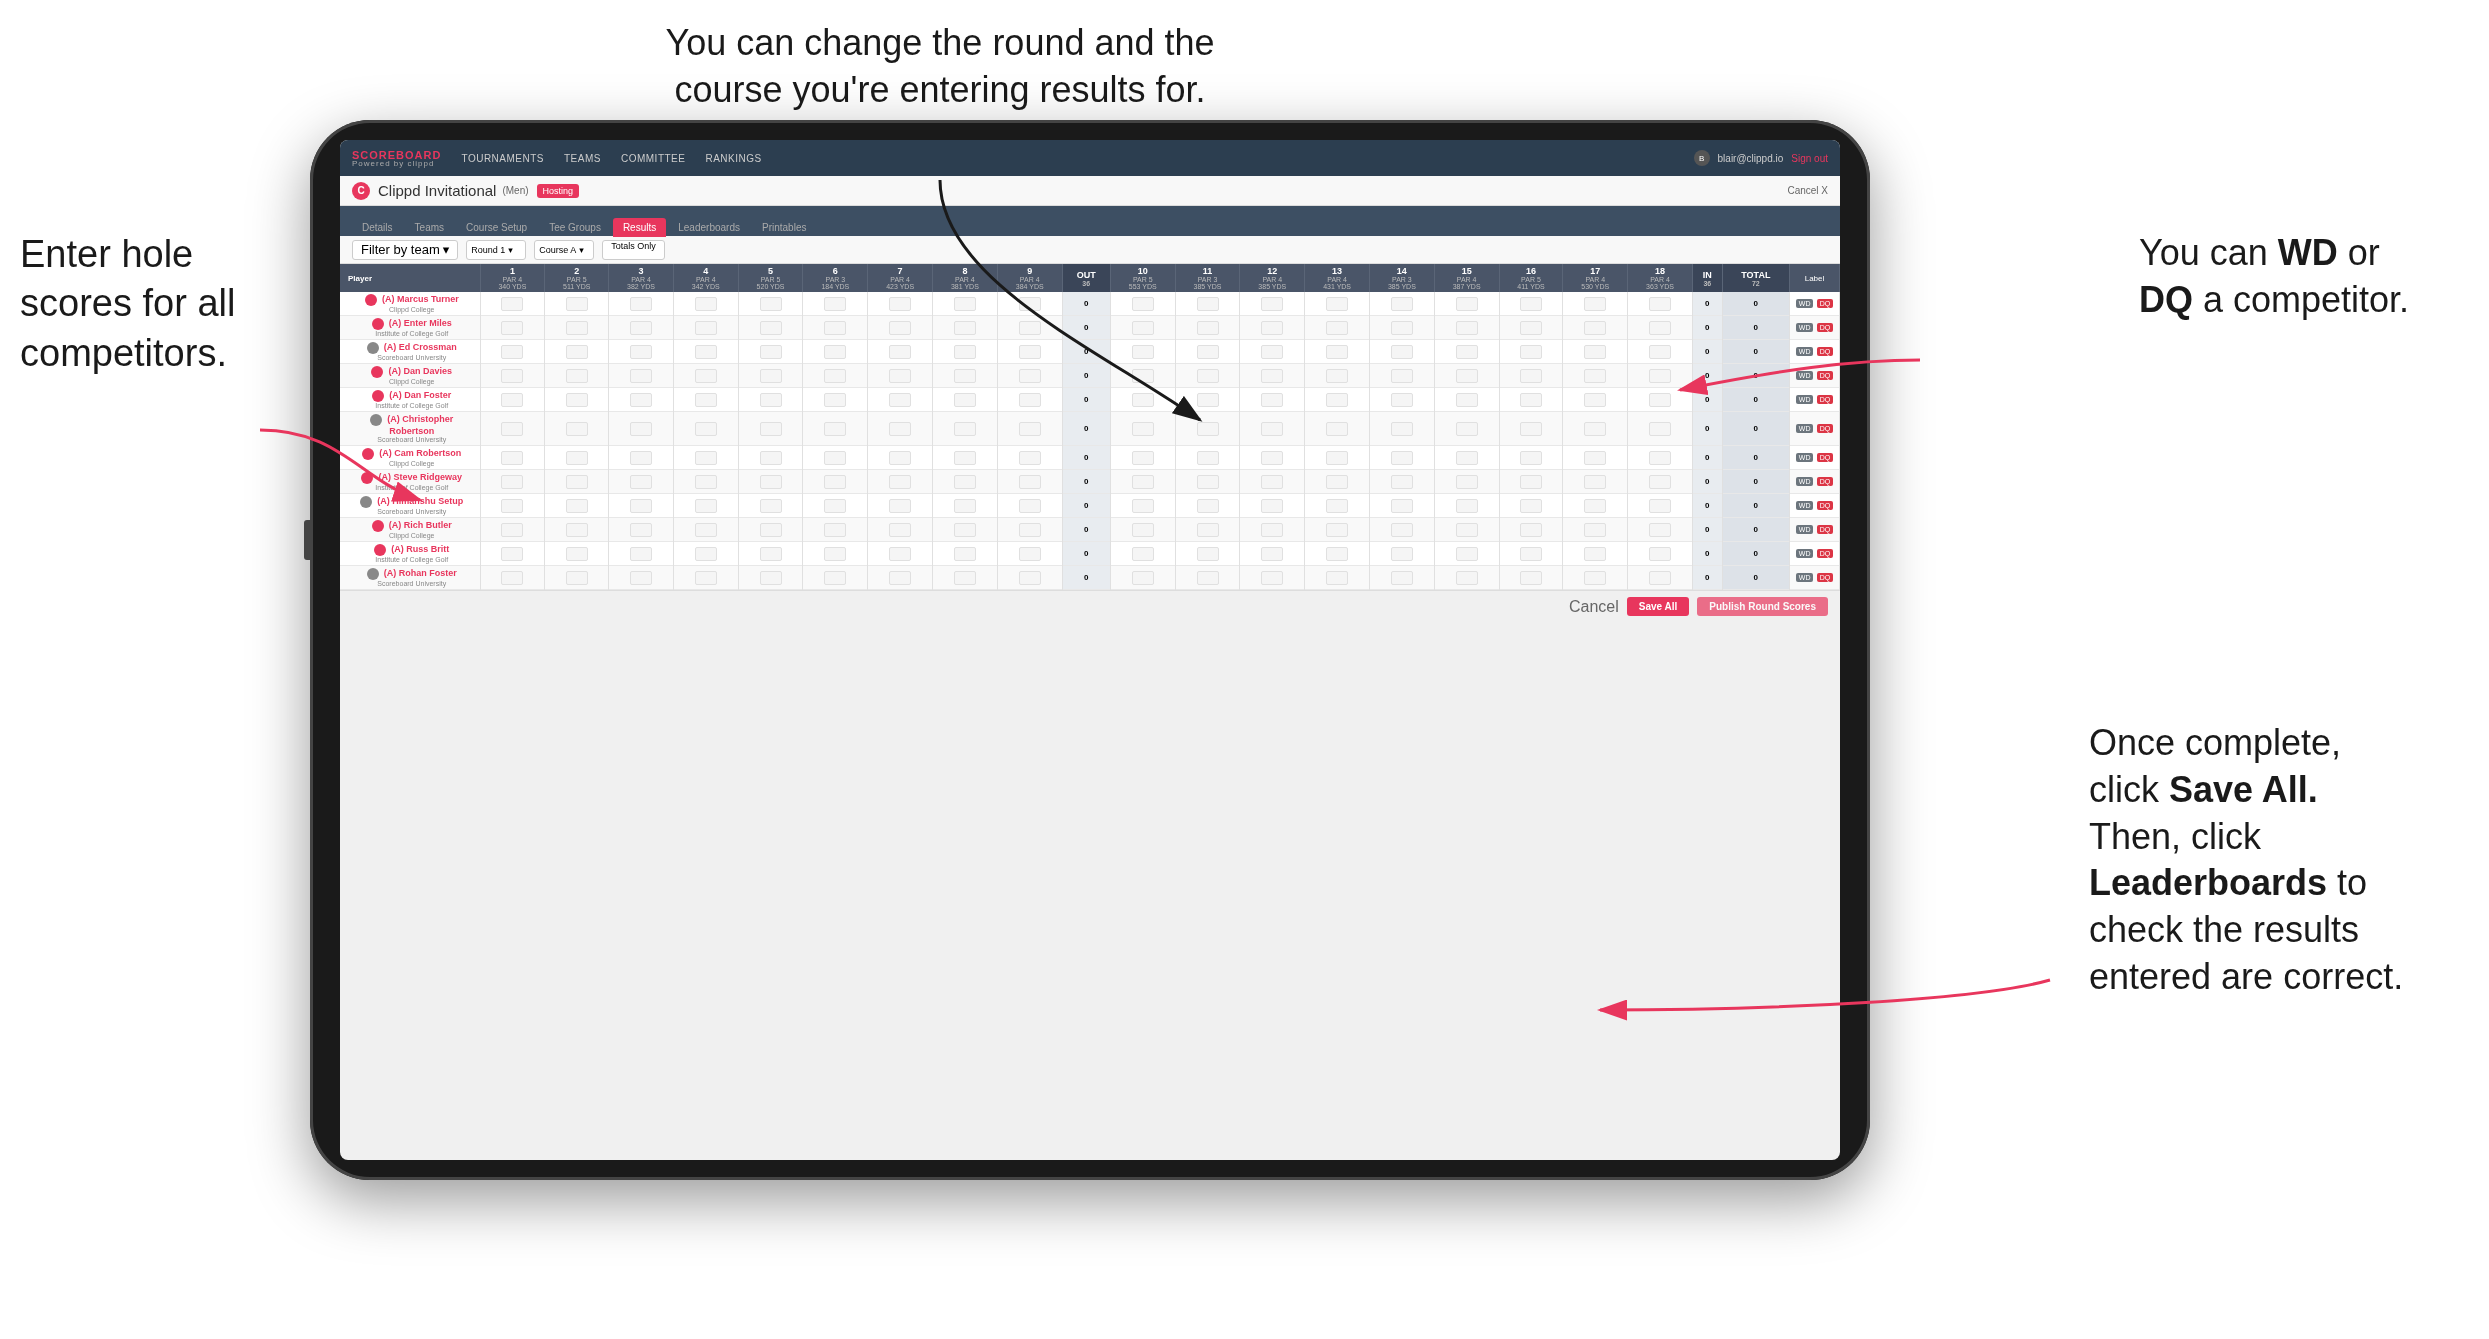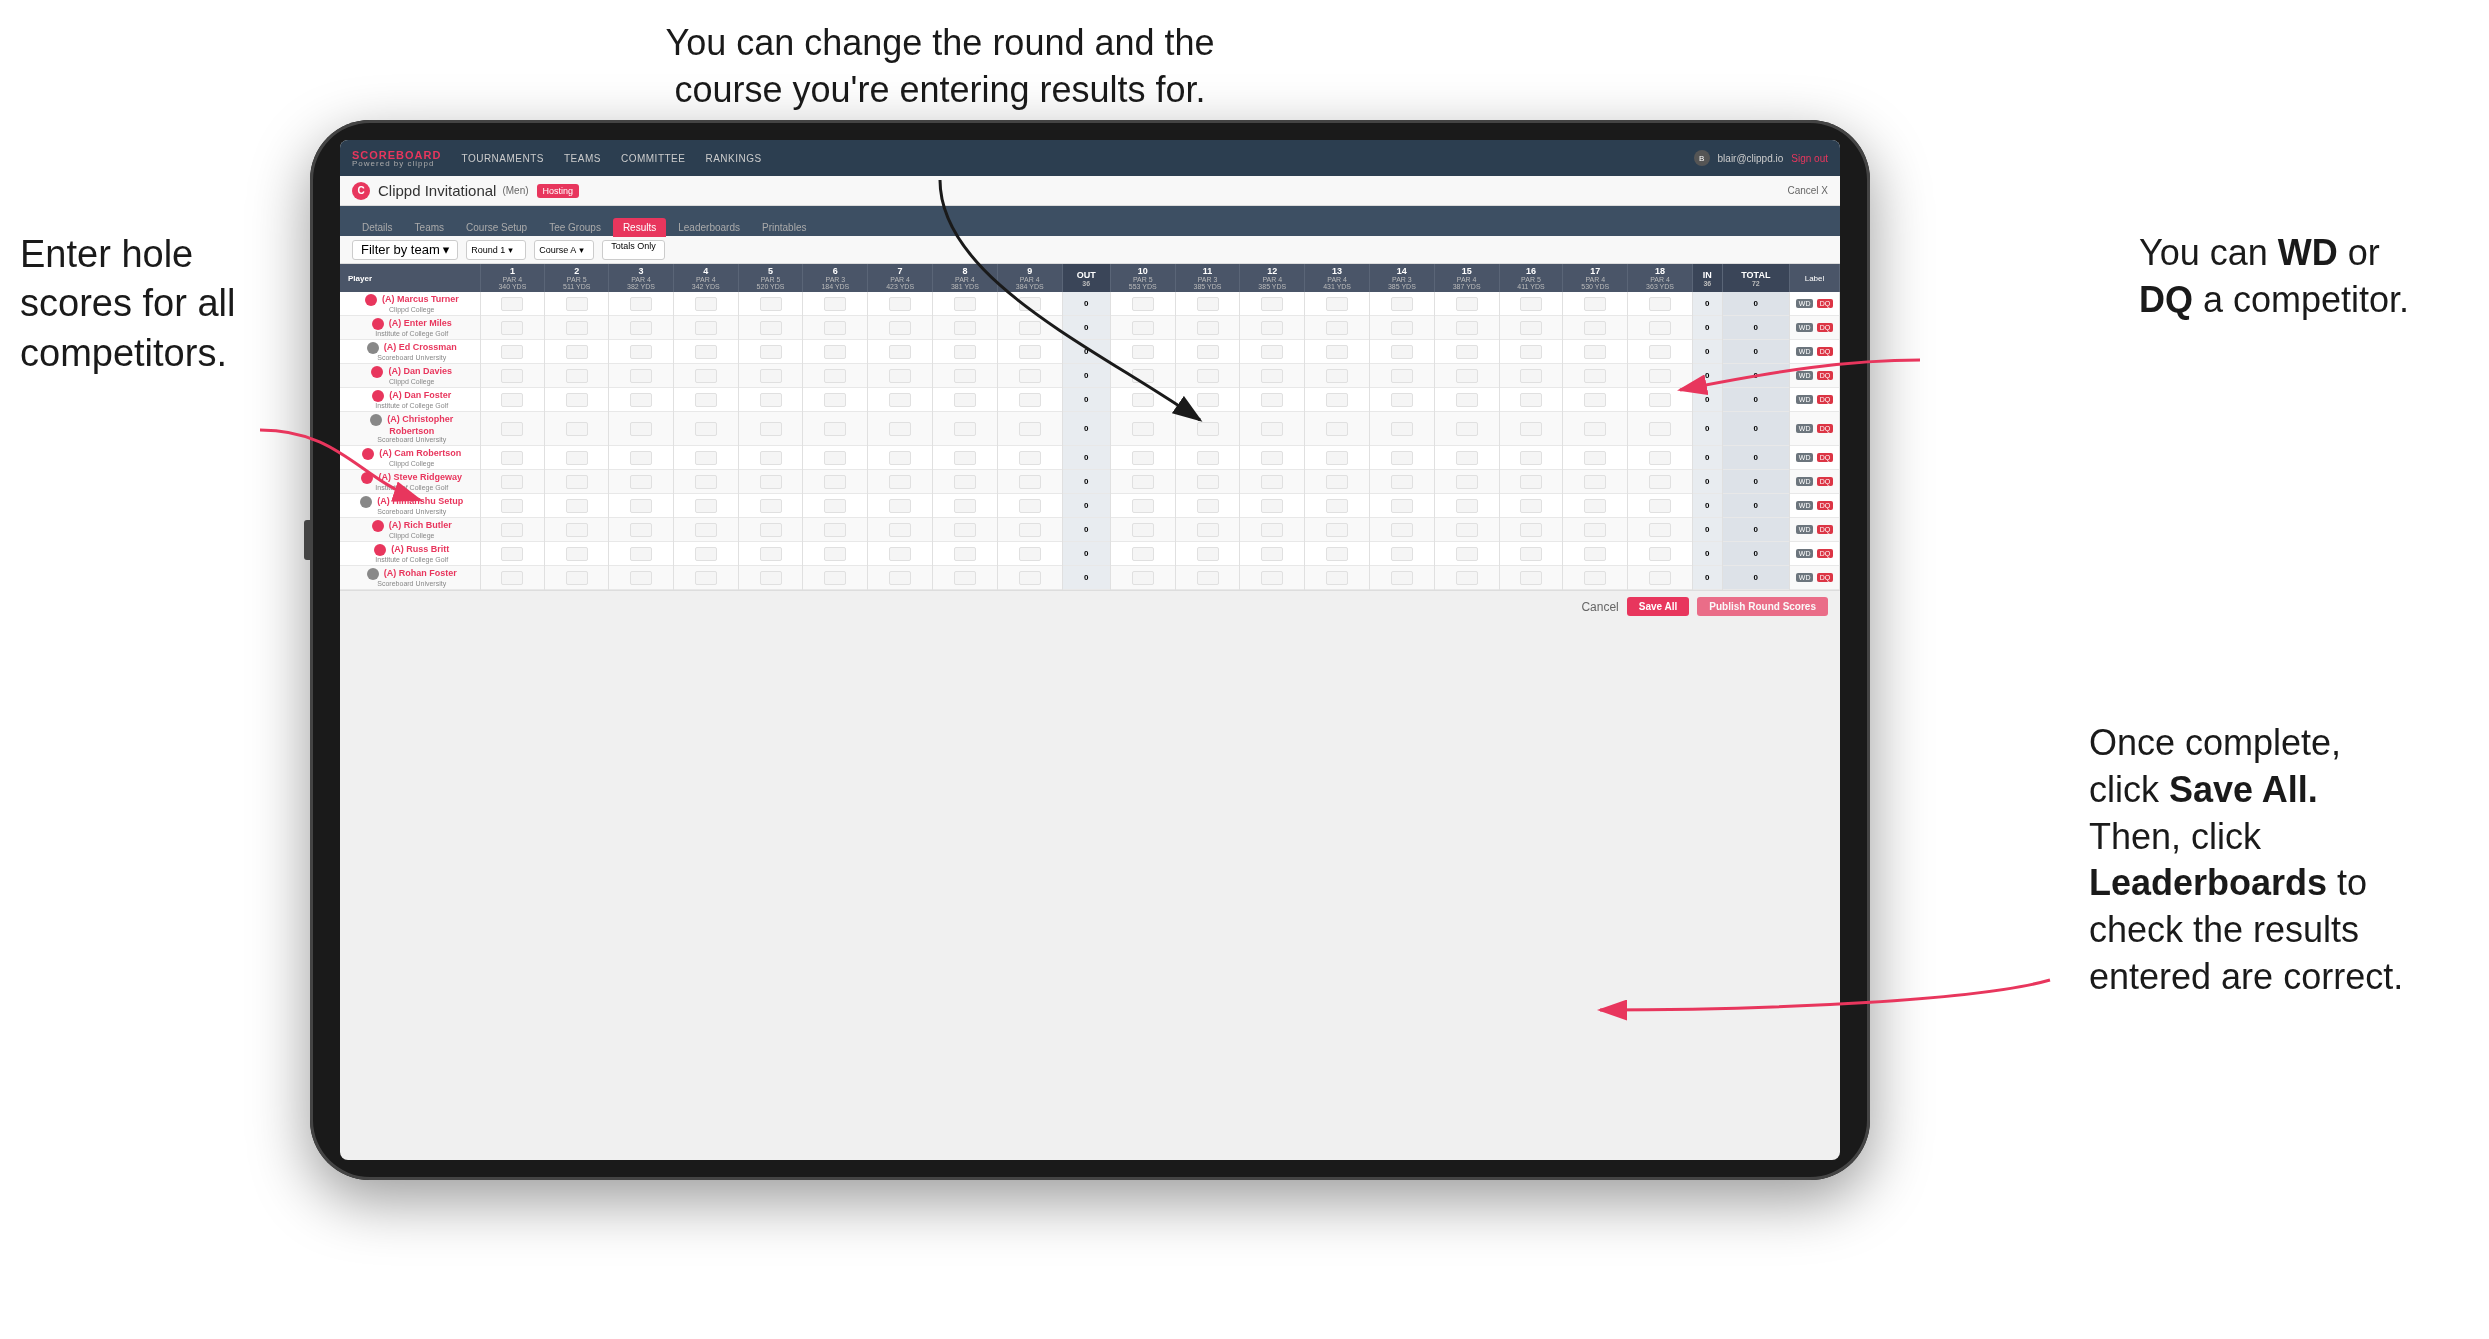--- a/index.html
+++ b/index.html
@@ -342,21 +342,21 @@
       background: #f0f0f0;
       height: 32px;
       display: flex;
       align-items: center;
       justify-content: flex-end;
       padding: 0 12px;
       gap: 8px;
       border-top: 1px solid #ddd;
     }
     .footer-cancel {
-      font-size: 12px;
+      font-size: 16px;
       color: #666;
       cursor: pointer;
       margin-left: 6px;
     }
     .save-all-btn {
       background: #e8365d;
       color: white;
       border: none;
       border-radius: 3px;
       padding: 4px 12px;

